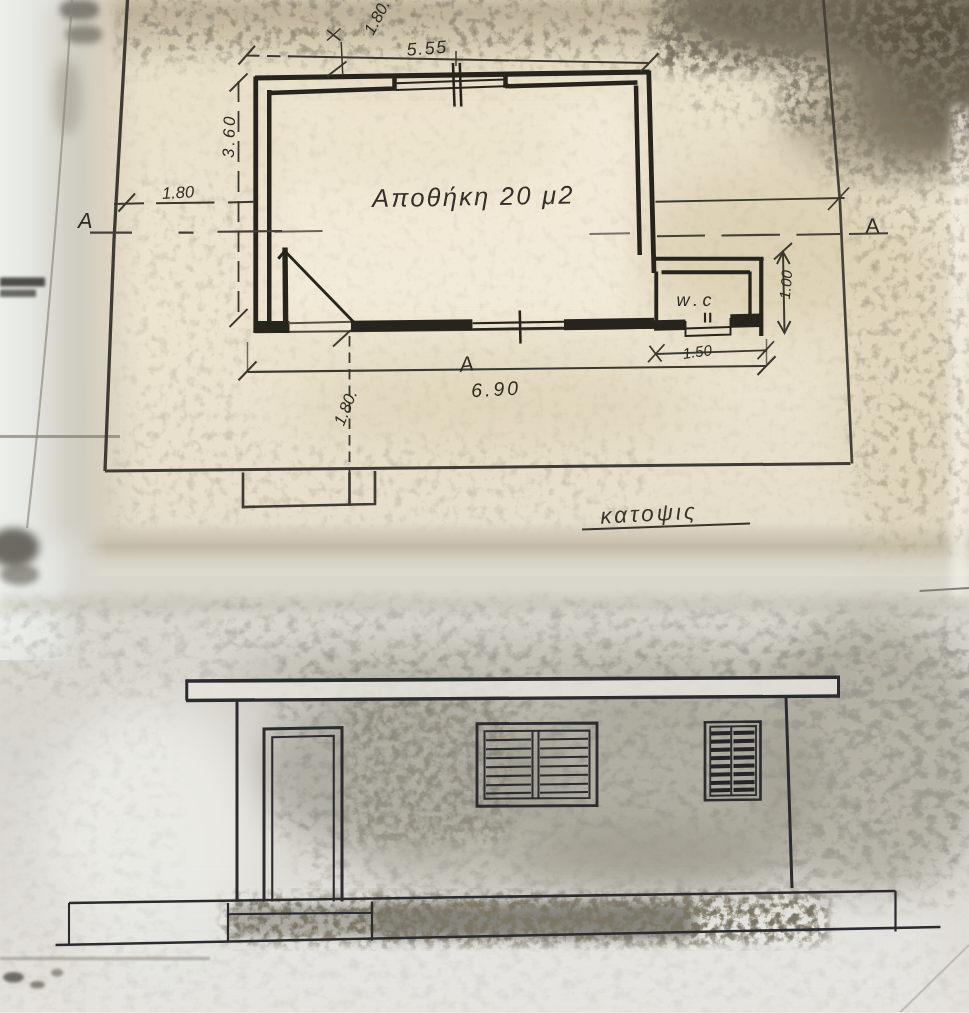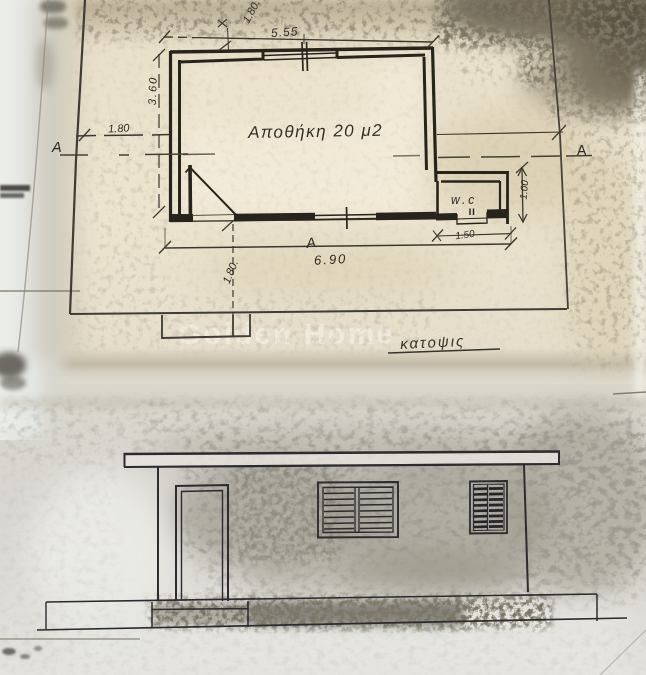--- a/index.html
+++ b/index.html
@@ -93,22 +93,20 @@
     background:rgba(105,102,92,.45);"></div>
   <div class="abs" style="left:250px;top:601px;width:210px;height:25px;filter:blur(4px);
     background:rgba(70,67,58,.35);"></div>
 
   <div class="abs" style="left:2px;top:648px;width:14px;height:7px;filter:blur(1px);background:rgba(60,58,52,.7);border-radius:50%;"></div>
   <div class="abs" style="left:20px;top:654px;width:10px;height:5px;filter:blur(1px);background:rgba(70,68,60,.6);border-radius:50%;"></div>
   <div class="abs" style="left:34px;top:646px;width:8px;height:5px;filter:blur(1px);background:rgba(80,76,68,.55);border-radius:50%;"></div>
 
   <div class="abs" style="left:0;top:638px;width:140px;height:2px;filter:blur(.6px);background:rgba(150,146,134,.7);"></div>
 
-  <div class="abs" style="left:178px;top:317px;width:350px;height:40px;color:rgba(255,255,255,.36);
-    font-size:30px;font-weight:bold;letter-spacing:2px;">Golden Home</div>
 
   <svg class="abs" style="left:0;top:0" width="646" height="675" viewBox="0 0 646 675">
     <defs>
       <filter id="grainA" x="-20%" y="-20%" width="140%" height="140%">
         <feGaussianBlur in="SourceGraphic" stdDeviation="5" result="soft"></feGaussianBlur>
         <feTurbulence type="fractalNoise" baseFrequency="0.18" numOctaves="4" seed="7"></feTurbulence>
         <feColorMatrix type="matrix" values="0 0 0 0 0.20  0 0 0 0 0.18  0 0 0 0 0.13  0 0 0 3.6 -1.5" result="noise"></feColorMatrix>
         <feComposite in="noise" operator="in" in2="soft"></feComposite>
       </filter>
       <filter id="grainB" x="-20%" y="-20%" width="140%" height="140%">

